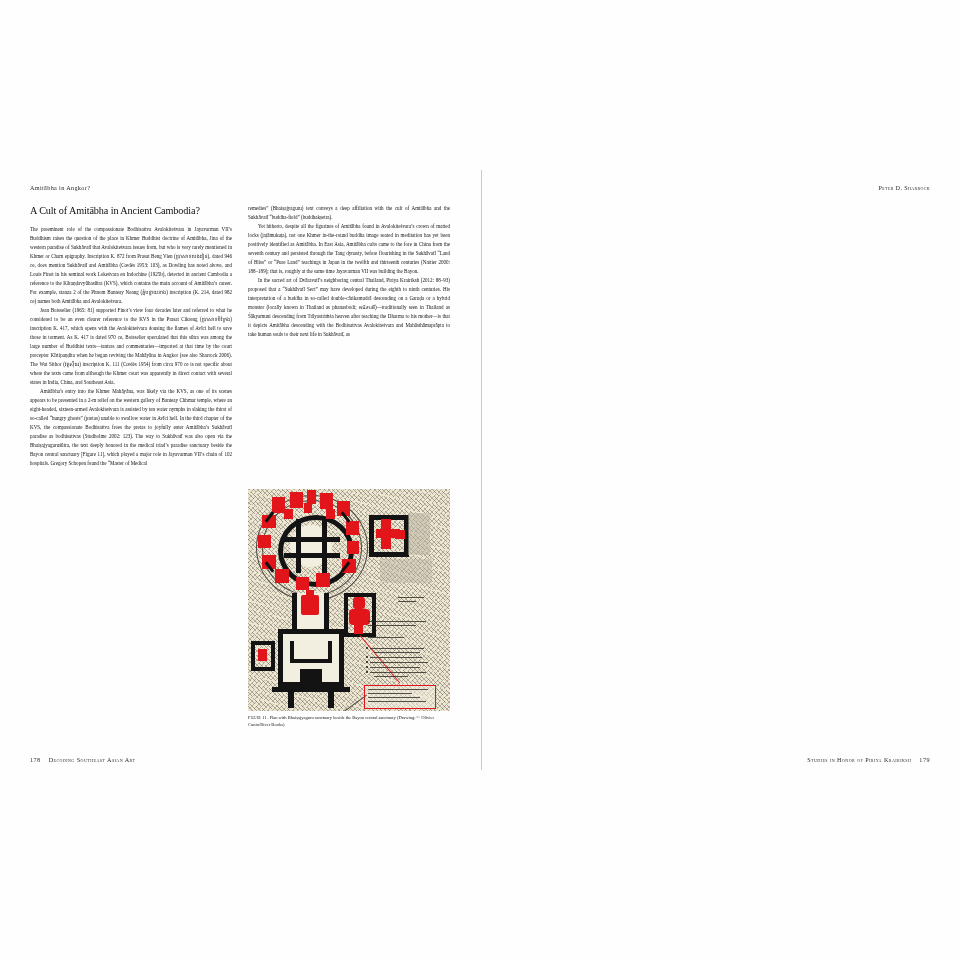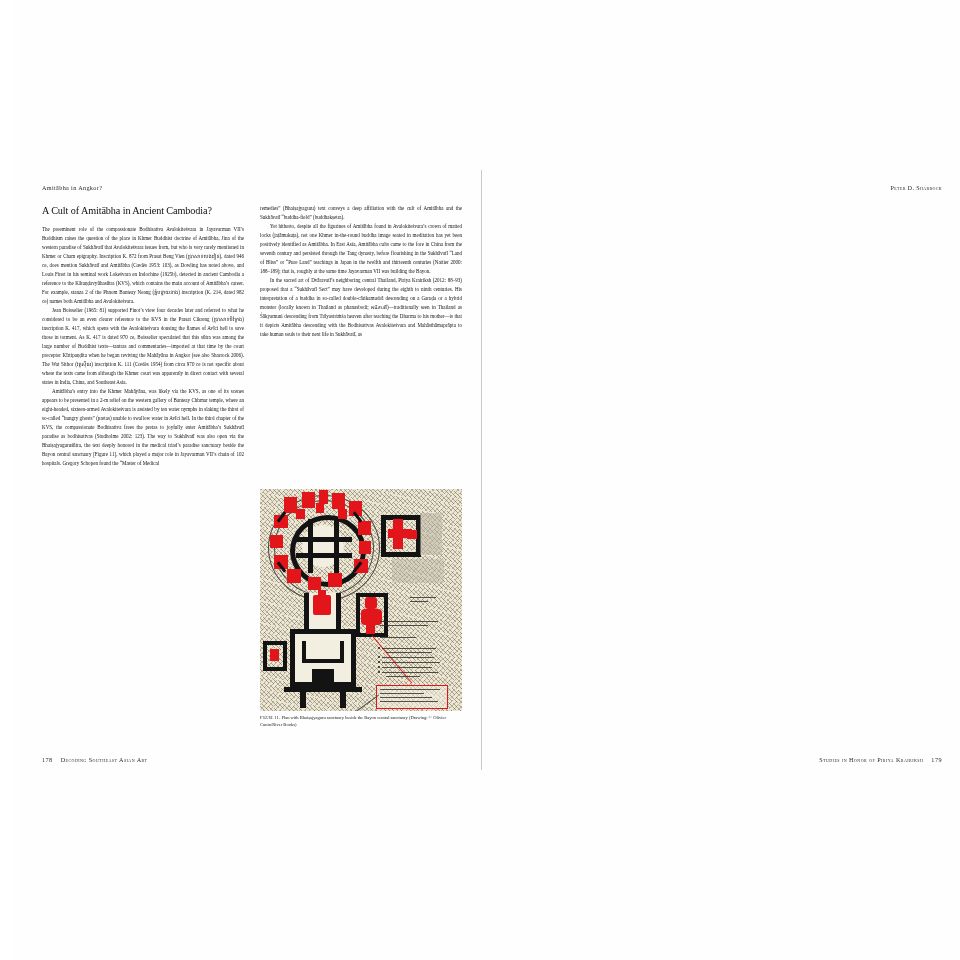--- a/index.html
+++ b/index.html
@@ -20,21 +20,20 @@
     width: 960px;
     height: 960px;
     background: #ffffff;
   }
   .page {
     position: absolute;
     top: 0;
     width: 480px;
     height: 960px;
     background: #fefefe;
-    margin-left: 12px;
   }
   .page-left  { left: 0; }
   .page-right { left: 480px; }
 
   .gutter {
     position: absolute;
     left: 481px;
     top: 170px;
     width: 1px;
     height: 600px;

